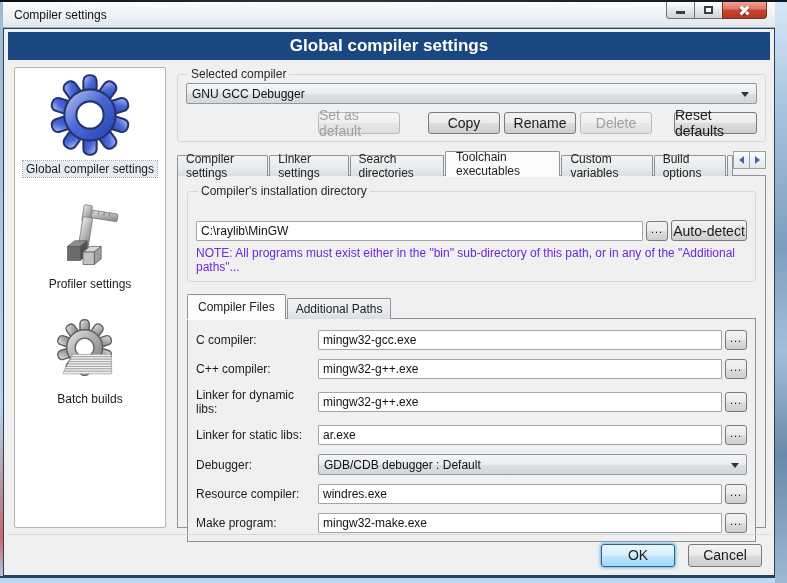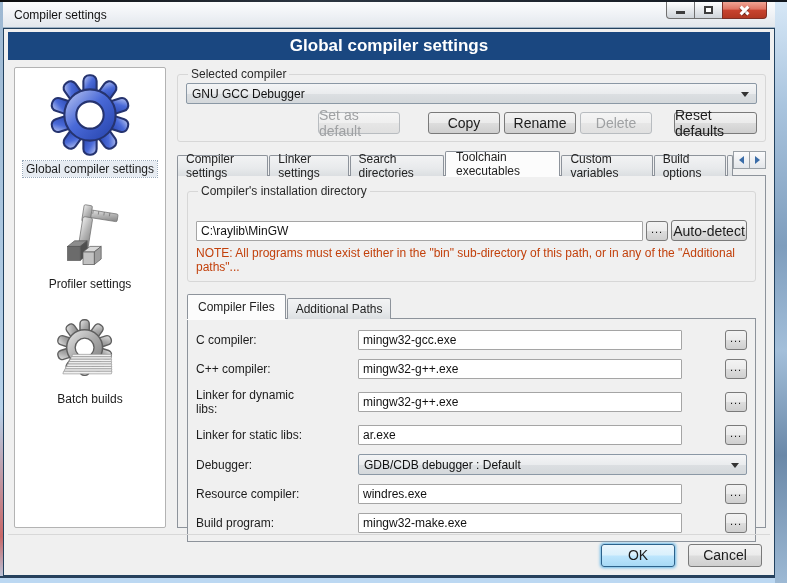--- a/index.html
+++ b/index.html
@@ -108,21 +108,21 @@
                 padding:0 4px; font-family:"Liberation Sans","DejaVu Sans",sans-serif; color:#111; border-radius:1px; }
   .browse-btn { width:22px; height:20px; font-size:11px; letter-spacing:1px; padding-bottom:4px; }
   .autodetect-btn { width:76px; height:21px; }
   .note-text { margin-top:5px; font-size:12px; }
 
   
   .subtabstrip { display:flex; align-items:flex-end; margin-top:12px; position:relative; z-index:2; }
   .subpanel { flex:1; border:1px solid #8d939b; margin-top:-1px; background:#f0f0f0;
               padding:11px 8px 8px 8px; display:flex; flex-direction:column; gap:9px; }
 
-  .field-row { display:flex; align-items:center;gap:40px; }
+  .field-row { display:flex; align-items:center; }
   .field-label { width:122px; flex:0 0 122px; font-size:12px; color:#1c1c1c; }
   .field-row .text-input { height:20px; }
   .field-row .browse-btn { margin-left:3px; }
   .field-row .combo { flex:1; }
 
   
   .footer { height:41px; margin:6px 4px 0 4px; border-top:1px solid #d8d8d8;
             display:flex; align-items:center; justify-content:flex-end; gap:13px; padding-right:8px; }
   .btn-ok { width:74px; height:23px; border-color:#2c628b;
             background: linear-gradient(180deg,#eaf6fd 0%, #d9f0fc 49%, #bee6fd 51%, #a7d9f5 100%);
@@ -290,21 +290,21 @@
         </div>
 
         <div class="tabpanel">
           <fieldset class="group">
             <legend>Compiler's installation directory</legend>
             <div class="path-row">
               <input class="text-input" value="C:\raylib\MinGW" style="">
               <div class="btn browse-btn">...</div>
               <div class="btn autodetect-btn">Auto-detect</div>
             </div>
-            <div class="note-text" style="color:#c2410c;">NOTE: All programs must exist either in the "bin" sub-directory of this path, or in any of the "Additional paths"...</div>
+            <div class="note-text" style="color:#6d28d9;">NOTE: All programs must exist either in the "bin" sub-directory of this path, or in any of the "Additional paths"...</div>
           </fieldset>
 
           <div class="subtabstrip">
             <div class="tab active">Compiler Files</div>
             <div class="tab">Additional Paths</div>
           </div>
 
           <div class="subpanel">
             <div class="field-row">
               <span class="field-label">C compiler:</span>
@@ -332,21 +332,21 @@
                 <span class="combo-text">GDB/CDB debugger : Default</span>
                 <span class="combo-arrow"></span>
               </div>
             </div>
             <div class="field-row">
               <span class="field-label">Resource compiler:</span>
               <input class="text-input" value="windres.exe" style="">
               <div class="btn browse-btn">...</div>
             </div>
             <div class="field-row">
-              <span class="field-label">Build program:</span>
+              <span class="field-label">Make program:</span>
               <input class="text-input" value="mingw32-make.exe" style="">
               <div class="btn browse-btn">...</div>
             </div>
           </div>
         </div>
       </div>
     </div>
 
     <div class="footer">
       <div class="btn btn-ok">OK</div>

